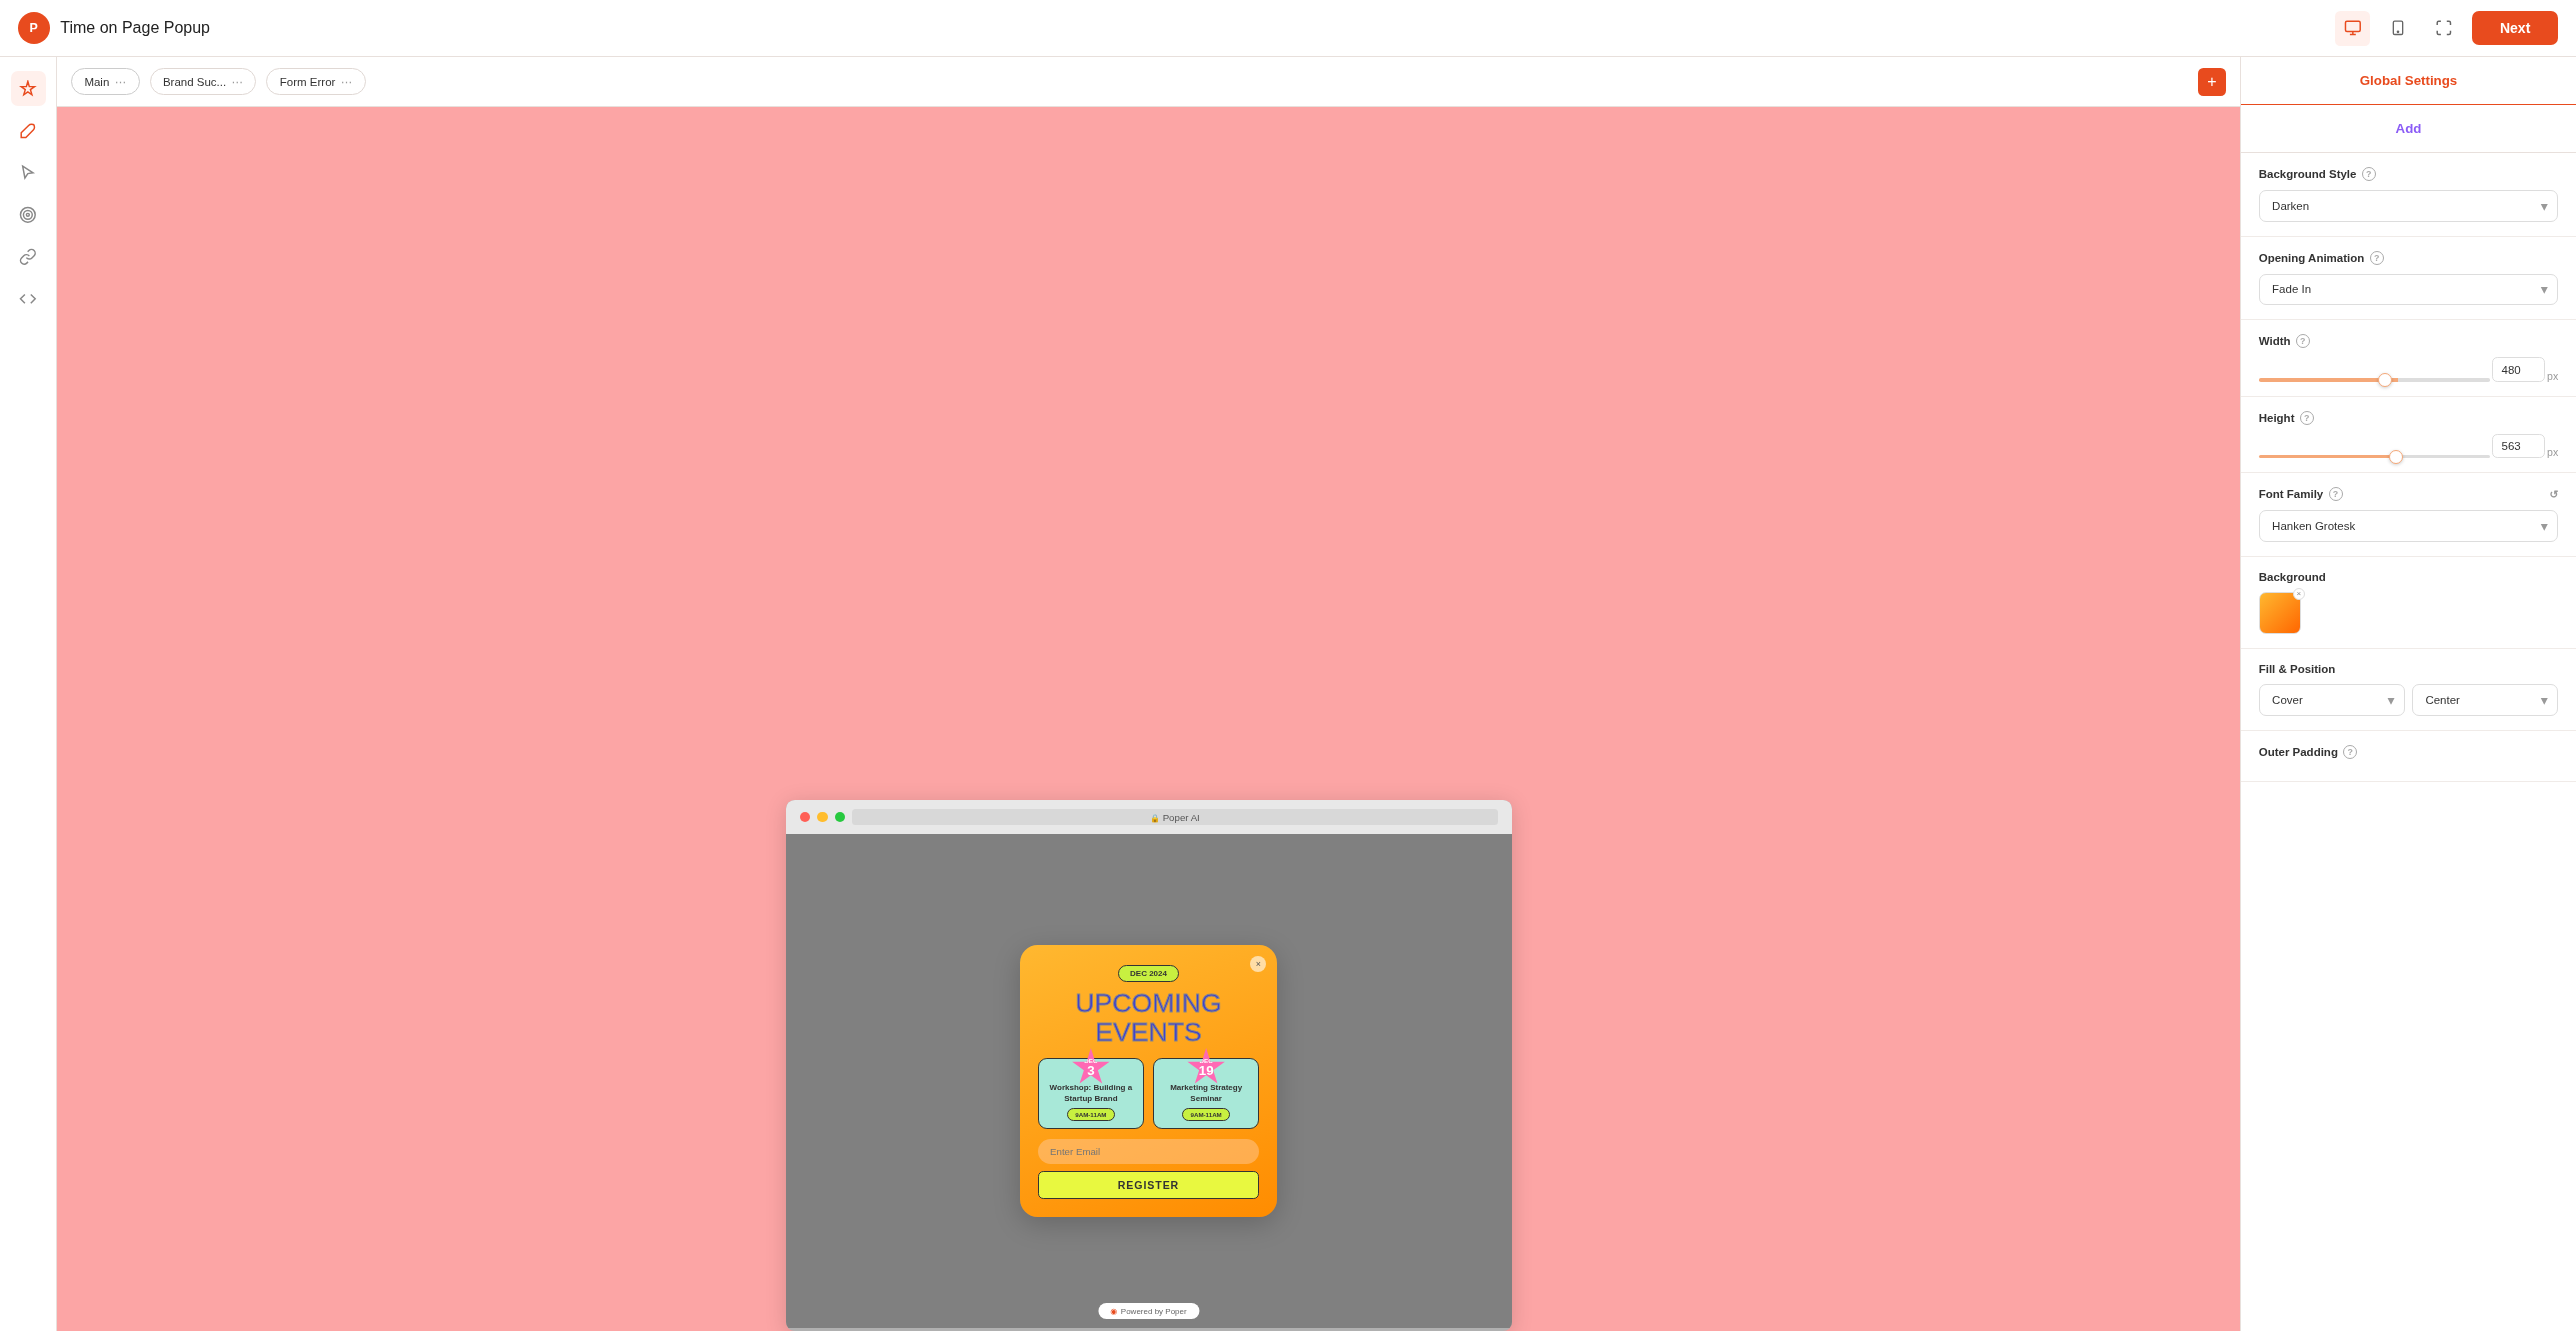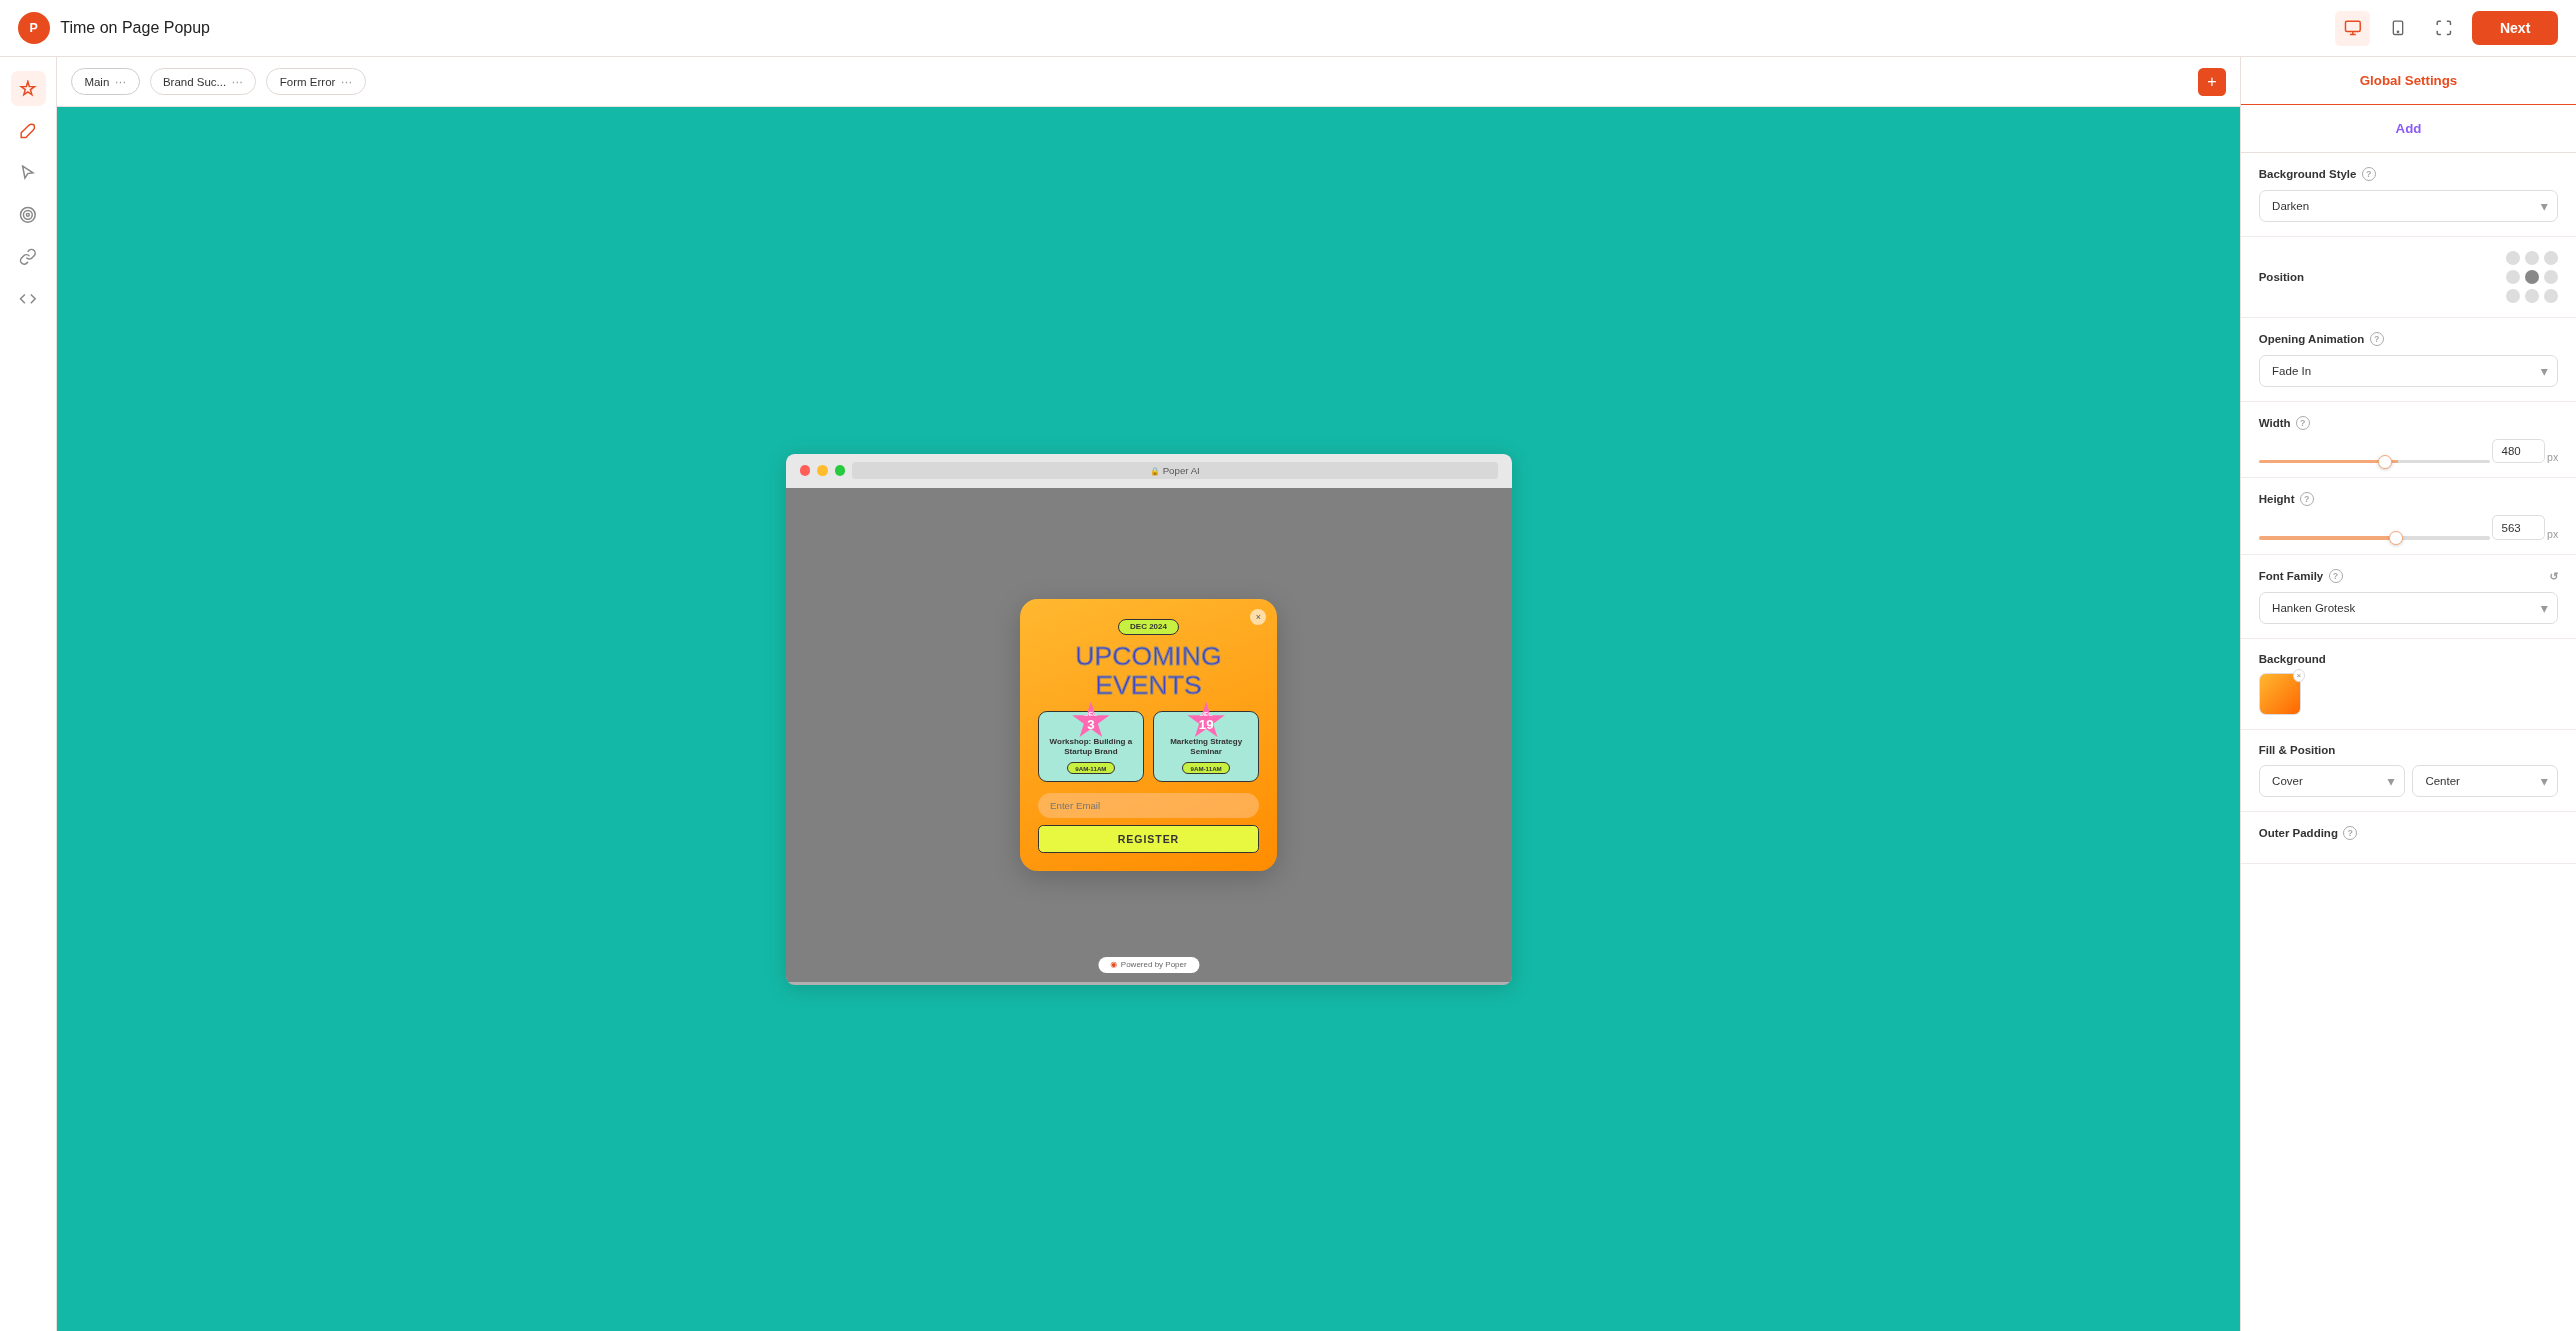--- a/index.html
+++ b/index.html
@@ -47,21 +47,21 @@
       font-size: 11.5px; font-weight: 500; color: #333; cursor: pointer;
     }
     .tab-item.active { background: #fff; border-color: #ccc; }
     .tab-item .tab-menu { color: #999; cursor: pointer; }
     .add-tab-btn {
       width: 28px; height: 28px; background: #e84b1e; color: white;
       border: none; border-radius: 5.3px; font-size: 16px; cursor: pointer;
       display: flex; align-items: center; justify-content: center; margin-left: auto;
     }
     #canvas-viewport {
-      flex: 1; background: #14b8a6; display: flex; align-items: center; justify-content: center;
+      flex: 1; background: #fca5a5; display: flex; align-items: flex-end; justify-content: center;
       overflow: hidden; position: relative;
     }
     
     .browser-mockup {
       width: 726px; height: 531px; background: #b0b0b0; border-radius: 8.9px; overflow: hidden;
       box-shadow: 0 3.5px 21px rgba(0,0,0,0.15);
     }
     .browser-chrome {
       background: #e8e8e8; padding: 8.9px 14px; display: flex; align-items: center; gap: 7px;
     }
@@ -276,38 +276,20 @@
       <div class="select-row">
         <select>
           <option>Darken</option>
           <option>Lighten</option>
           <option>None</option>
         </select>
         <span class="select-arrow">▾</span>
       </div>
     </div>
 
-    <div class="panel-section">
-      <div style="display:flex; align-items:center; justify-content:space-between;">
-        <div class="section-label" style="margin-bottom:0;">
-          <span>Position</span>
-        </div>
-        <div class="position-grid">
-          <div class="pos-dot"></div>
-          <div class="pos-dot"></div>
-          <div class="pos-dot"></div>
-          <div class="pos-dot"></div>
-          <div class="pos-dot active"></div>
-          <div class="pos-dot"></div>
-          <div class="pos-dot"></div>
-          <div class="pos-dot"></div>
-          <div class="pos-dot"></div>
-        </div>
-      </div>
-    </div>
 
     <div class="panel-section">
       <div class="section-label">
         <span>Opening Animation</span>
         <span class="help-icon">?</span>
       </div>
       <div class="select-row">
         <select>
           <option>Fade In</option>
           <option>Slide In</option>

